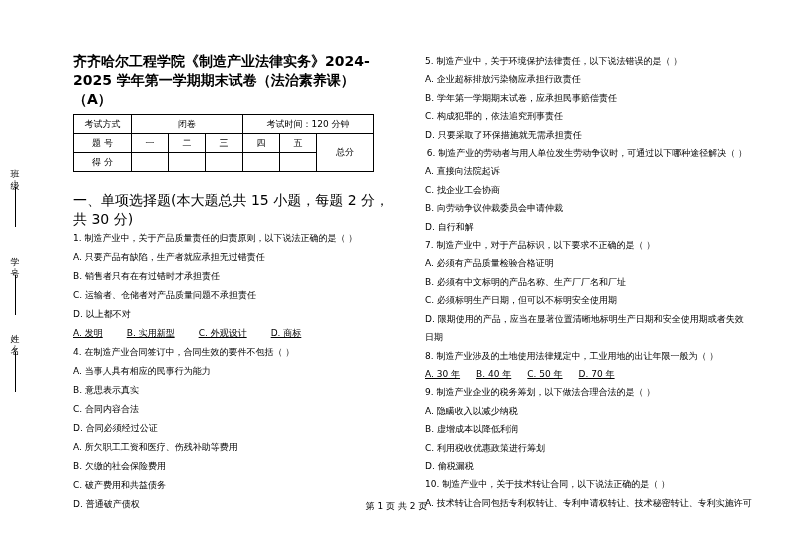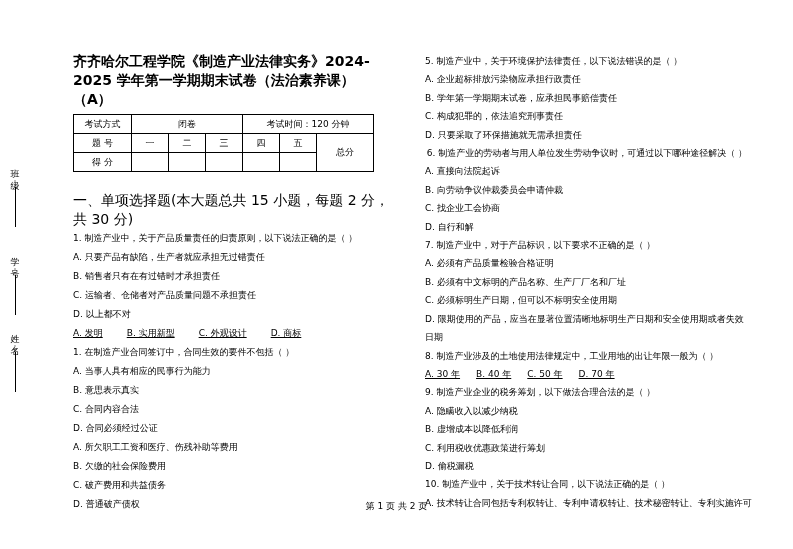--- a/index.html
+++ b/index.html
@@ -115,21 +115,21 @@
     <div class="question">
       <div class="q-line options-inline">
         <span class="opt">A. 发明</span>
         <span class="opt">B. 实用新型</span>
         <span class="opt">C. 外观设计</span>
         <span class="opt">D. 商标</span>
       </div>
     </div>
 
     <div class="question">
-      <div class="q-line">1. 在制造产业合同签订中，合同生效的要件不包括（ ）</div>
+      <div class="q-line">4. 在制造产业合同签订中，合同生效的要件不包括（ ）</div>
       <div class="q-line">A. 当事人具有相应的民事行为能力</div>
       <div class="q-line">B. 意思表示真实</div>
       <div class="q-line">C. 合同内容合法</div>
       <div class="q-line">D. 合同必须经过公证</div>
     </div>
 
     <div class="question">
       <div class="q-line">A. 所欠职工工资和医疗、伤残补助等费用</div>
       <div class="q-line">B. 欠缴的社会保险费用</div>
       <div class="q-line">C. 破产费用和共益债务</div>
@@ -144,22 +144,22 @@
       <div class="q-line">5. 制造产业中，关于环境保护法律责任，以下说法错误的是（ ）</div>
       <div class="q-line">A. 企业超标排放污染物应承担行政责任</div>
       <div class="q-line">B. 学年第一学期期末试卷，应承担民事赔偿责任</div>
       <div class="q-line">C. 构成犯罪的，依法追究刑事责任</div>
       <div class="q-line">D. 只要采取了环保措施就无需承担责任</div>
     </div>
 
     <div class="question">
       <div class="q-line nowrap">6. 制造产业的劳动者与用人单位发生劳动争议时，可通过以下哪种途径解决（ ）</div>
       <div class="q-line">A. 直接向法院起诉</div>
+      <div class="q-line">C. 找企业工会协商</div>
       <div class="q-line">B. 向劳动争议仲裁委员会申请仲裁</div>
-      <div class="q-line">C. 找企业工会协商</div>
       <div class="q-line">D. 自行和解</div>
     </div>
 
     <div class="question">
       <div class="q-line">7. 制造产业中，对于产品标识，以下要求不正确的是（ ）</div>
       <div class="q-line">A. 必须有产品质量检验合格证明</div>
       <div class="q-line">B. 必须有中文标明的产品名称、生产厂厂名和厂址</div>
       <div class="q-line">C. 必须标明生产日期，但可以不标明安全使用期</div>
       <div class="q-line">D. 限期使用的产品，应当在显著位置清晰地标明生产日期和安全使用期或者失效日期</div>
     </div>

